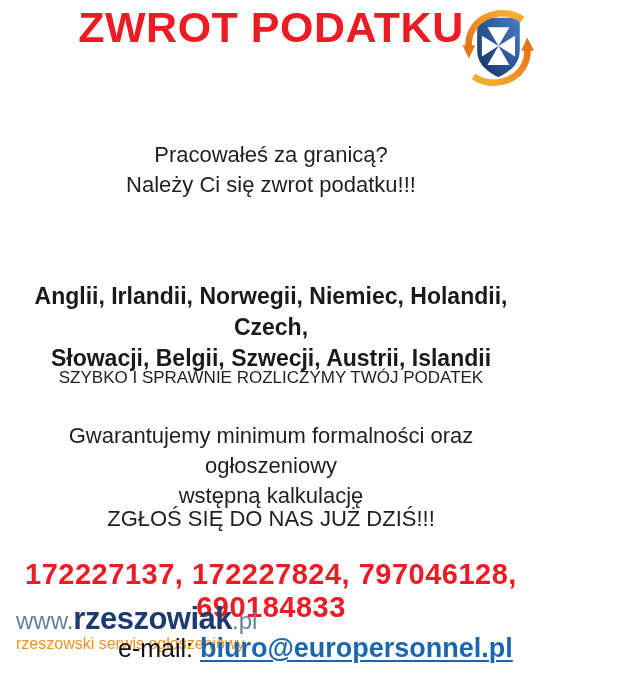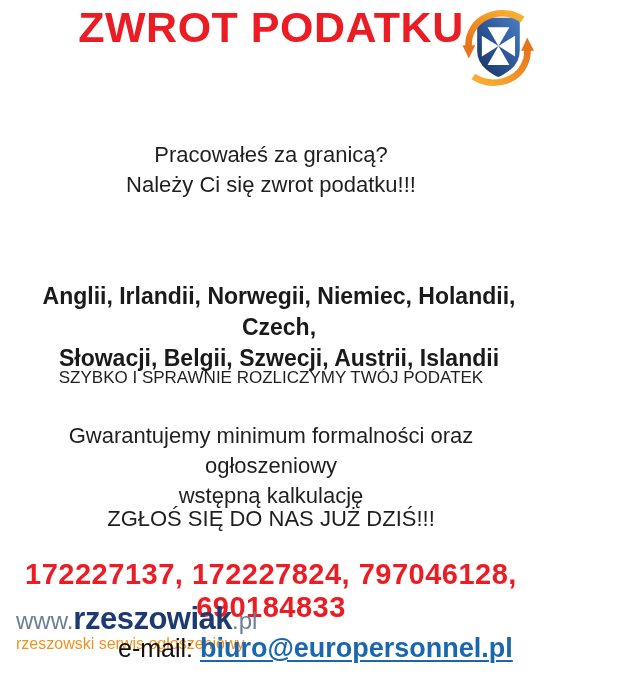--- a/index.html
+++ b/index.html
@@ -41,21 +41,20 @@
   .offer {
     top: 226px;
     font-size: 22px;
   }
   .countries {
     top: 281px;
     font-size: 23px;
     font-weight: bold;
     line-height: 31px;
     color: #1a1a1a;
-    padding-left: 8px;
   }
   .fast {
     top: 368px;
     font-size: 17px;
   }
   .guarantee {
     top: 421px;
     font-size: 22px;
     line-height: 30px;
   }

